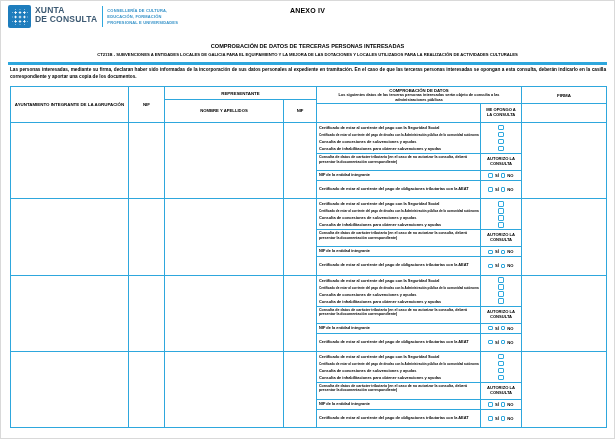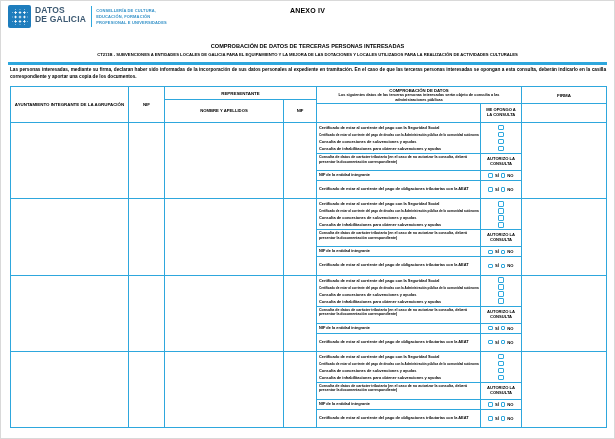--- a/index.html
+++ b/index.html
@@ -77,22 +77,22 @@
   .r-nif{height:10px;}
   .sino-opts{flex:1;display:flex;align-items:center;justify-content:center;gap:2px;font-weight:bold;font-size:4.1px;}
   .cbx2{width:4.5px;height:4.5px;border:1px solid var(--b);background:#fff;border-radius:1px;flex:none;}
 </style>
 </head>
 <body>
 
 <div class="logo">
   <div class="logo-square"></div>
   <div class="logo-name">
-    <div>DATOS</div>
-    <div>DE GALICIA</div>
+    <div>XUNTA</div>
+    <div>DE CONSULTA</div>
   </div>
   <div class="logo-divider"></div>
   <div class="logo-dept">
     <div>CONSELLERÍA DE CULTURA,</div>
     <div>EDUCACIÓN, FORMACIÓN</div>
     <div>PROFESIONAL E UNIVERSIDADES</div>
   </div>
 </div>
 <div class="anexo">ANEXO IV</div>
 

